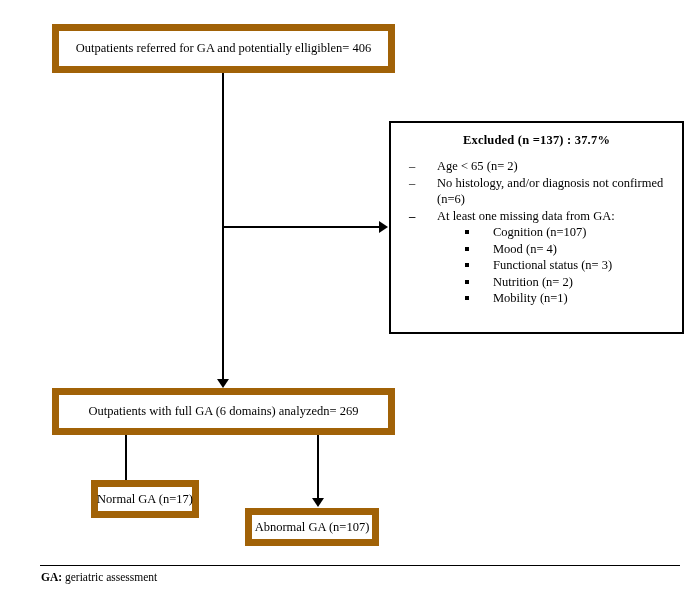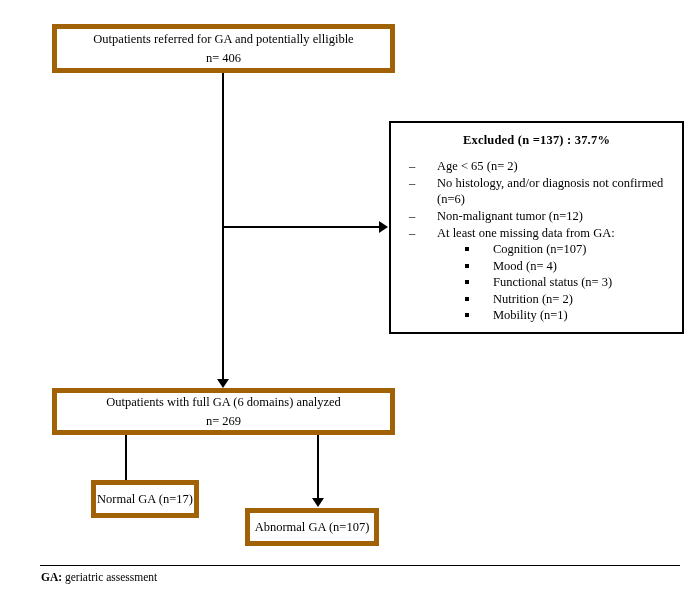--- a/index.html
+++ b/index.html
@@ -15,25 +15,24 @@
     position: relative;
     width: 700px;
     height: 603px;
     background: #ffffff;
     overflow: hidden;
   }
 
   
   .box {
     position: absolute;
-    border: 5px solid #a16207;
+    border: 7px solid #a16207;
     background: #ffffff;
     box-sizing: border-box;
     display: flex;
-    flex-direction: column;
     align-items: center;
     justify-content: center;
     text-align: center;
     font-size: 12.5px;
     line-height: 1.45;
   }
   .box .line { display: block; white-space: nowrap; }
 
   #box-top    { left: 52px;  top: 24px;  width: 343px; height: 49px; }
   #box-mid    { left: 52px;  top: 388px; width: 343px; height: 47px; }
@@ -165,21 +164,20 @@
       <li>
         <span class="dash">–</span>
         <span>Age &lt; 65 (n= 2)</span>
       </li>
       <li>
         <span class="dash">–</span>
         <span>No histology, and/or diagnosis not confirmed (n=6)</span>
       </li>
       <li>
         <span class="dash">–</span>
-        <span>Non-malignant tumor (n=12)</span>
       </li>
       <li>
         <span class="dash">–</span>
         <span>At least one missing data from GA:</span>
         <ul class="sq-list">
           <li>
             <span class="sq"></span>
             <span>Cognition (n=107)</span>
           </li>
           <li>

